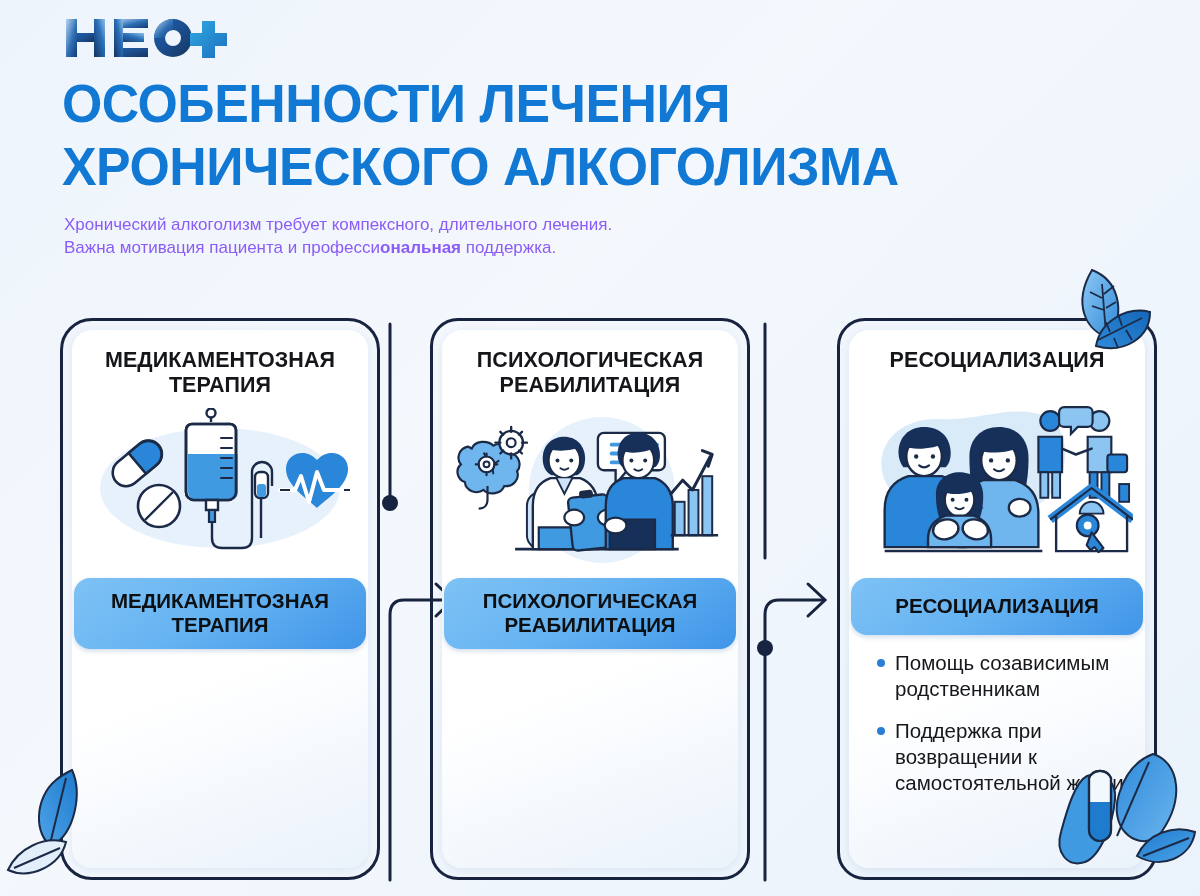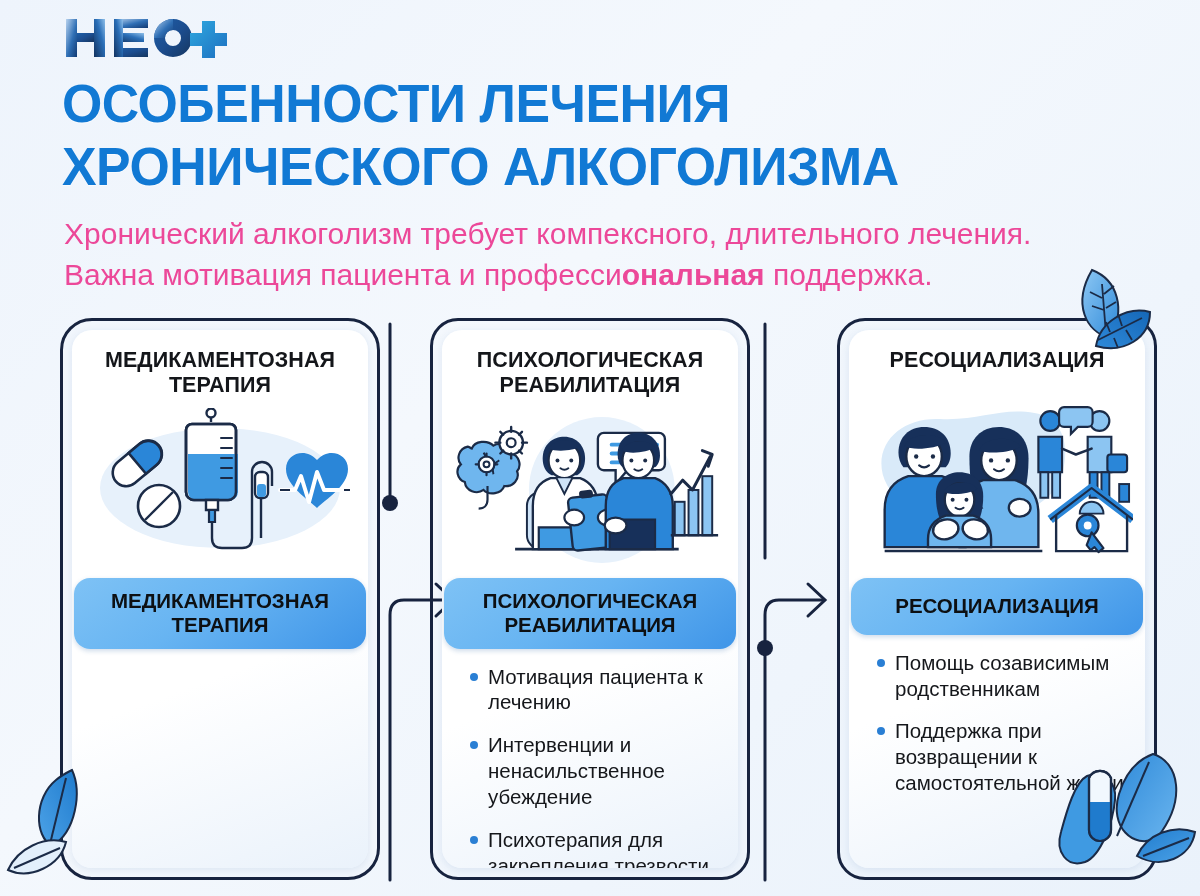--- a/index.html
+++ b/index.html
@@ -27,21 +27,21 @@
     font-family: "Liberation Sans", sans-serif;
     transform: scaleX(0.96);
     transform-origin: left top;
     text-shadow: 0 1px 0 rgba(255,255,255,0.6);
   }
   .title .l2 { display: block; }
 
   
   .subtitle {
     position: absolute; left: 64px; top: 213px; width: 1060px;
-    font-size: 30px; line-height: 1.38; color: #ec4899;
+    font-size: 17px; line-height: 1.38; color: #8b5cf6;
     font-family: "Liberation Sans", sans-serif;
   }
   .subtitle b { font-weight: bold; }
 
   
   .cards { position: absolute; left: 0; top: 318px; width: 1200px; height: 562px; }
 
   .card-outer {
     position: absolute; top: 0; width: 320px; height: 562px;
     border: 3px solid #17233f;
@@ -331,25 +331,20 @@
             <rect x="224" y="94" width="10" height="34" fill="#8cc5f2" stroke="#1b2b47" stroke-width="2"></rect>
             <rect x="238" y="82" width="10" height="46" fill="#8cc5f2" stroke="#1b2b47" stroke-width="2"></rect>
             <rect x="252" y="68" width="10" height="60" fill="#8cc5f2" stroke="#1b2b47" stroke-width="2"></rect>
             <line x1="220" y1="128" x2="268" y2="128" stroke="#1b2b47" stroke-width="2.4"></line>
             <path d="M220 86 l12 -14 l10 10 l18 -34" fill="none" stroke="#1b2b47" stroke-width="3" stroke-linecap="round" stroke-linejoin="round"></path>
             <path d="M252 42 l10 4 l-4 12" fill="none" stroke="#1b2b47" stroke-width="3" stroke-linecap="round" stroke-linejoin="round"></path>
           </g>
         </svg>
       </div>
       <div class="pill">ПСИХОЛОГИЧЕСКАЯ РЕАБИЛИТАЦИЯ</div>
-      <div class="bullets">
-        <div class="bullet">Мотивация пациента к лечению</div>
-        <div class="bullet">Интервенции и ненасильственное убеждение</div>
-        <div class="bullet">Психотерапия для закрепления трезвости</div>
-      </div>
     </div>
   </div>
 
   <div class="card-outer c3">
     <div class="card-inner">
       <div class="card-title">РЕСОЦИАЛИЗАЦИЯ</div>
       <div class="card-art">
         <svg width="276" height="168" viewBox="0 0 276 168">
           <path d="M22 70 c -8 -34 22 -58 58 -56 c 40 2 62 -12 96 -6 c 30 5 36 34 28 62 c -8 28 -40 46 -92 46 c -54 0 -82 -18 -90 -46 z" fill="#d9eaf9"></path>
 

